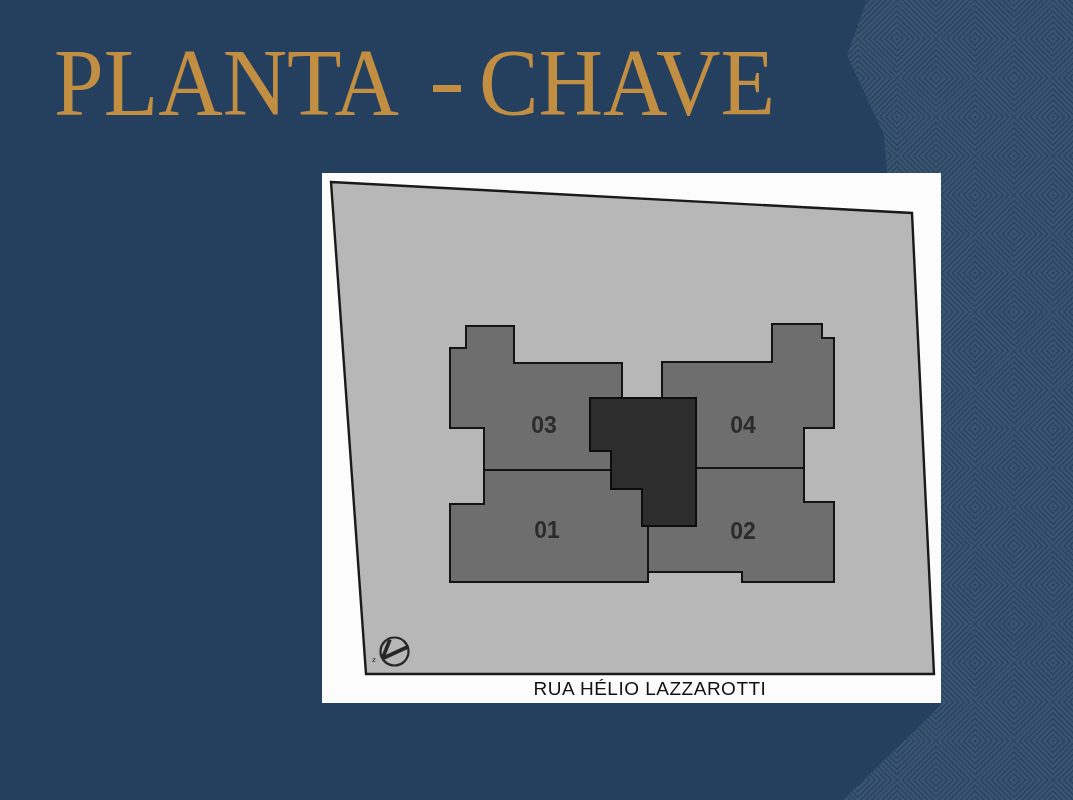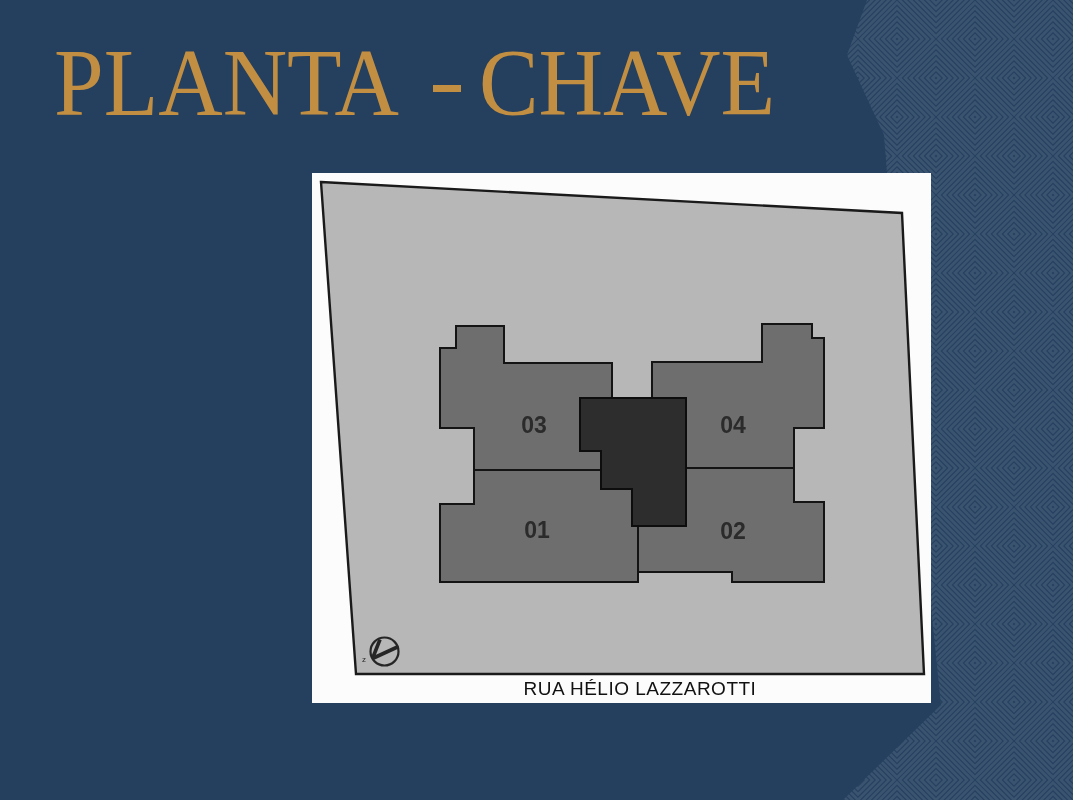--- a/index.html
+++ b/index.html
@@ -59,21 +59,21 @@
 <div class="abs" style="left:54.2px;top:35.6px;font-family:'Liberation Serif',serif;
      font-size:95px;color:#c28e41;white-space:nowrap;line-height:1;
      transform:scaleX(0.9396);transform-origin:left top;">PLANTA</div>
 
 <div class="abs" style="left:433px;top:85px;width:28px;height:7px;background:#c28e41;"></div>
 
 <div class="abs" style="left:478.7px;top:35.6px;font-family:'Liberation Serif',serif;
      font-size:95px;color:#c28e41;white-space:nowrap;line-height:1;
      transform:scaleX(0.9402);transform-origin:left top;">CHAVE</div>
 
-<div class="abs" style="left:312px;top:173px;width:619px;height:530px;background:#fcfcfc;">
+<div class="abs" style="left:322px;top:173px;width:619px;height:530px;background:#fcfcfc;">
 <svg width="619" height="530" viewBox="0 0 619 530">
 
   <polygon points="9,9 590,40 612,501 44,501" fill="#b7b7b7" stroke="#1a1a1a" stroke-width="2.4"></polygon>
 
   <polygon points="144,153 192,153 192,190 300,190 300,297 162,297 162,255 128,255 128,175 144,175" fill="#6e6e6e" stroke="#141414" stroke-width="2"></polygon>
 
   <polygon points="162,297 326,297 326,409 128,409 128,331 162,331" fill="#6e6e6e" stroke="#141414" stroke-width="2"></polygon>
 
   <polygon points="340,189 450,189 450,151 500,151 500,165 512,165 512,255 482,255 482,295 340,295" fill="#6e6e6e" stroke="#141414" stroke-width="2"></polygon>
 

